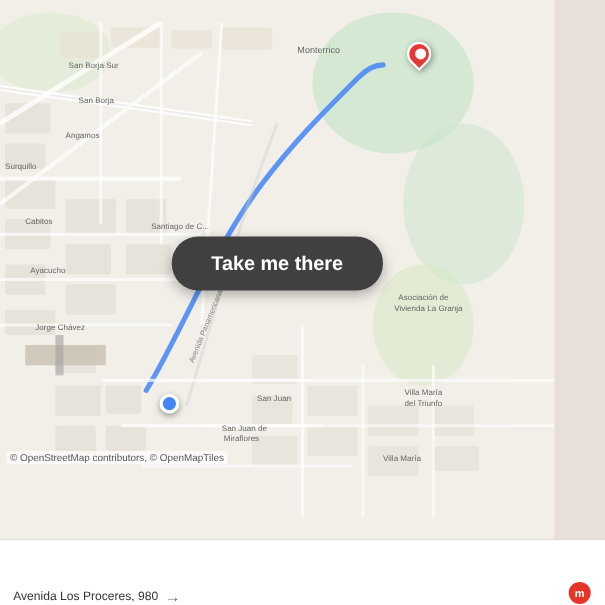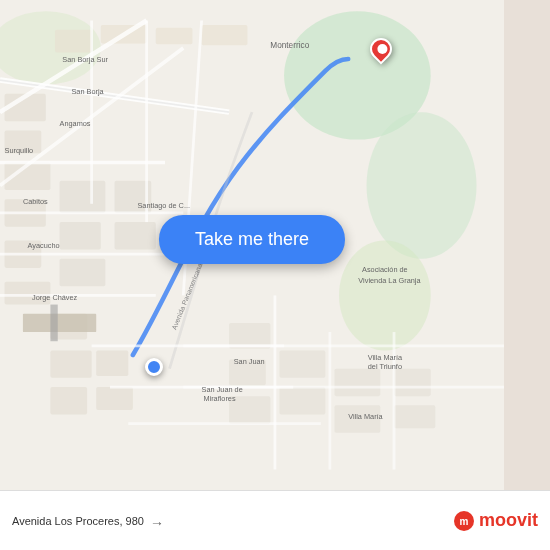--- a/index.html
+++ b/index.html
@@ -26,44 +26,44 @@
       top: 0; left: 0;
       width: 100%; height: 100%;
     }
 
     
     .take-me-there-btn {
       position: absolute;
       left: 50%;
       transform: translateX(-50%);
       top: 215px;
-      background: #3b82f6;
+      background: #404040;
       color: white;
       border: none;
       border-radius: 24px;
       padding: 14px 36px;
       font-size: 18px;
-      font-weight: 400;
+      font-weight: 700;
       cursor: pointer;
       white-space: nowrap;
       box-shadow: 0 4px 12px rgba(0,0,0,0.3);
       z-index: 10;
       text-align: center;
     }
 
     
     .bottom-bar {
       position: absolute;
       bottom: 0;
       left: 0;
       width: 550px;
       height: 60px;
       background: white;
       display: flex;
-      align-items: center;
+      align-items: flex-end;
       padding: 0 12px;
       border-top: 1px solid #ddd;
       gap: 0;
     }
 
     .moovit-logo {
       margin-left: auto;
       display: flex;
       align-items: center;
       gap: 4px;
@@ -248,27 +248,27 @@
   <div class="location-dot"></div>
 
   <div class="dest-pin">
     <div class="dest-pin-circle">
       <div class="dest-pin-inner"></div>
     </div>
   </div>
 
   <button class="take-me-there-btn">Take me there</button>
 
+  <div class="copyright-text">© OpenStreetMap contributors, © OpenMapTiles</div>
 </div>
 
 <div class="bottom-bar">
   <div class="route-info">
     <span class="route-origin">Avenida Los Proceres, 980</span>
     <span class="route-arrow">→</span>
   </div>
   <div class="moovit-logo">
     <svg width="22" height="22" viewBox="0 0 22 22">
       <circle cx="11" cy="11" r="10" fill="#e63528"></circle>
       <text x="11" y="15" text-anchor="middle" fill="white" font-size="10" font-weight="bold" font-family="sans-serif">m</text>
     </svg>
-    <span class="moovit-logo-text">moovit</span>
   </div>
 </div>
 
 </body></html>

